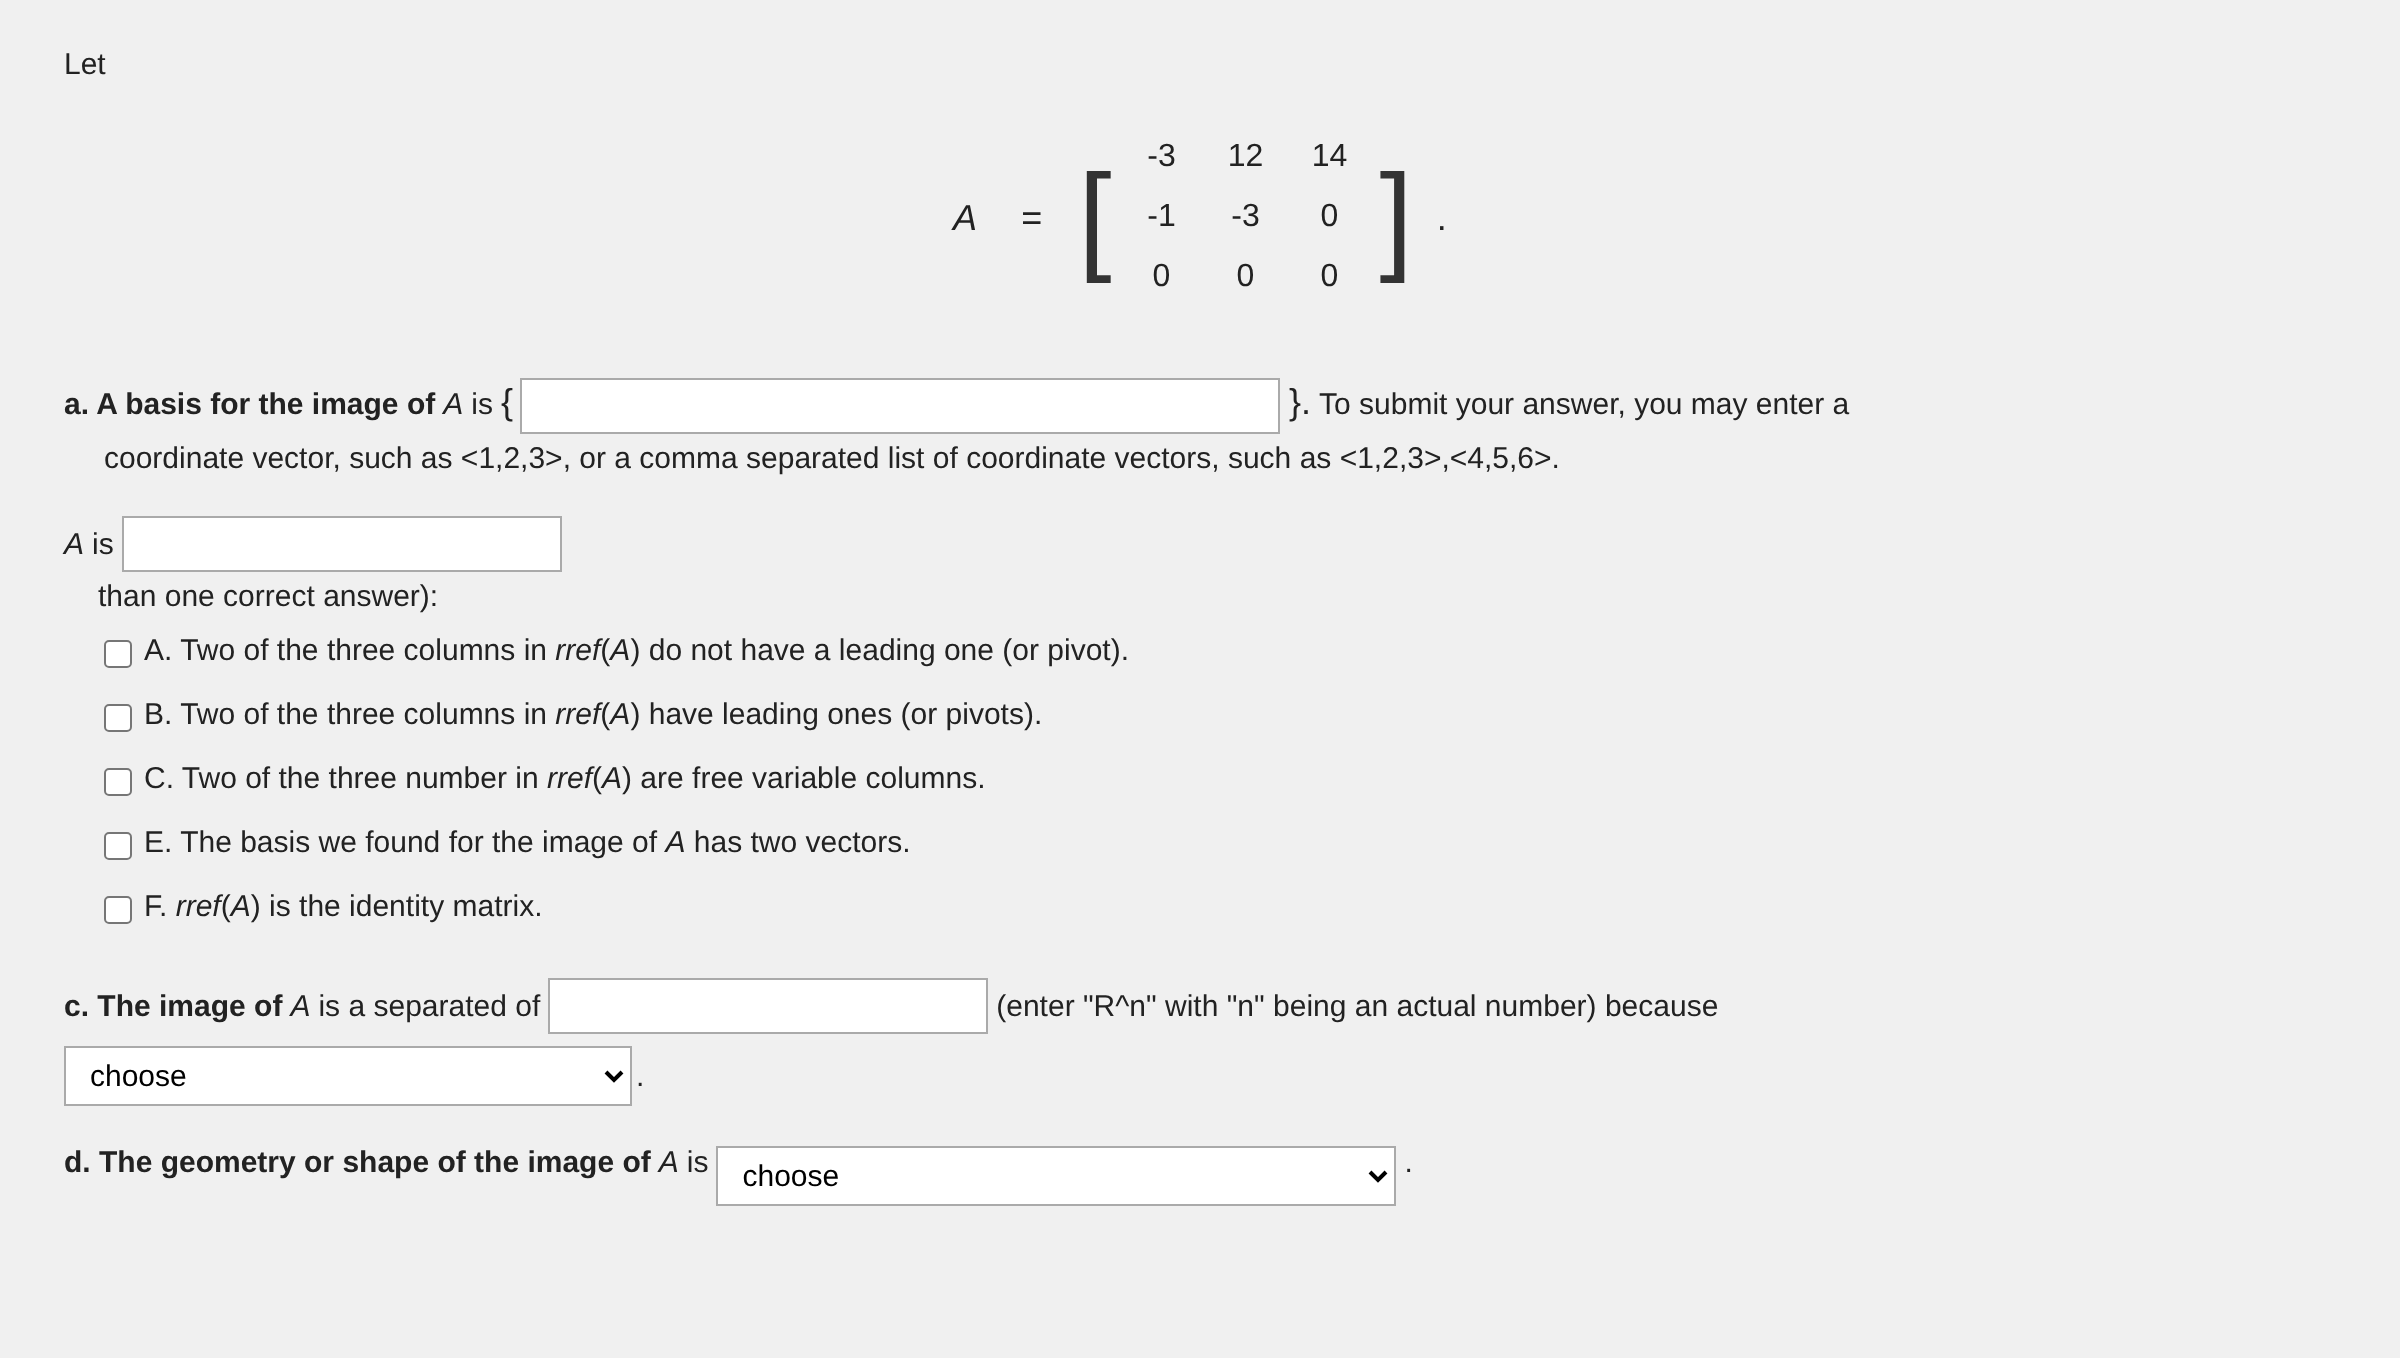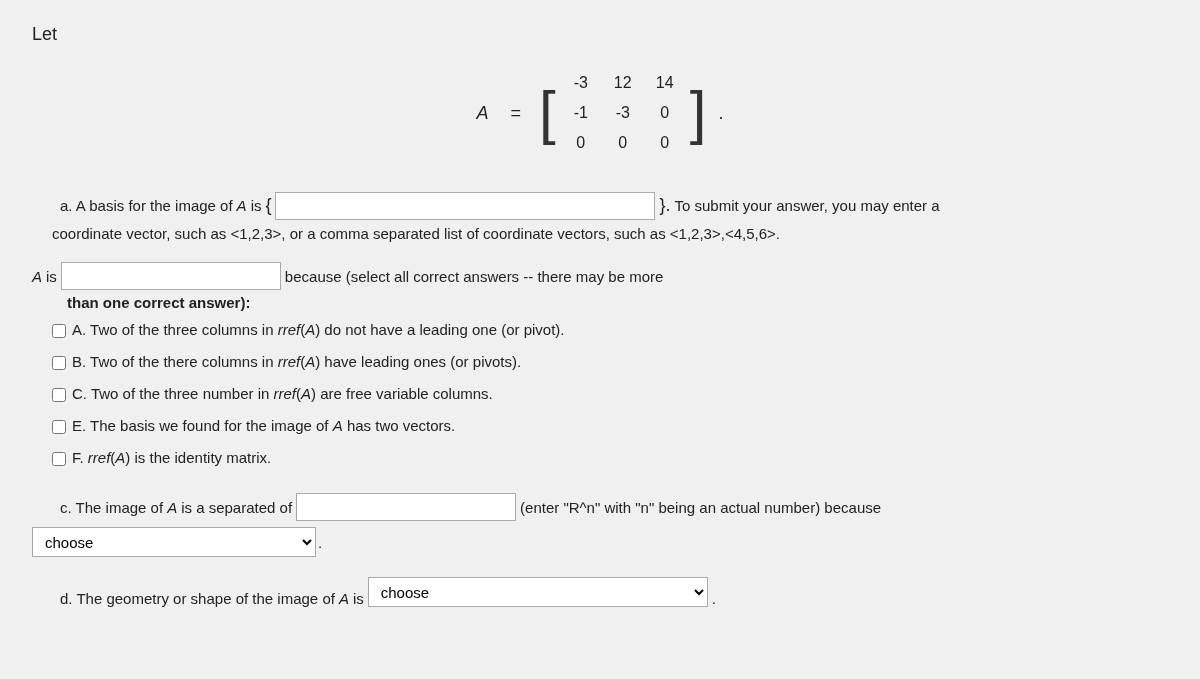--- a/index.html
+++ b/index.html
@@ -6,21 +6,21 @@
     body {
       background: #f0f0f0;
       font-family: Arial, sans-serif;
       font-size: 15px;
       color: #222;
       padding: 24px 32px;
       min-height: 679px;
       width: 1200px;
     }
     .page-title {
-      font-size: 18px;
+      font-size: 15px;
       margin-bottom: 20px;
     }
     .matrix-section {
       display: flex;
       justify-content: center;
       align-items: center;
       margin-bottom: 28px;
     }
     .matrix-eq {
       display: flex;
@@ -71,23 +71,22 @@
     }
     .part-line {
       display: flex;
       align-items: baseline;
       flex-wrap: wrap;
       gap: 4px;
       margin-bottom: 4px;
       line-height: 1.8;
     }
     .part-label {
-      font-weight: normal;
+      font-weight: bold;
       white-space: nowrap;
-      margin-left: 28px;
     }
     .text-input {
       border: 1px solid #aaa;
       background: white;
       padding: 3px 6px;
       font-size: 15px;
       outline: none;
       height: 28px;
     }
     .input-basis {
@@ -191,34 +190,33 @@
     <span>To submit your answer, you may enter a</span>
   </div>
   <div style="margin-left: 20px;">coordinate vector, such as &lt;1,2,3&gt;, or a comma separated list of coordinate vectors, such as &lt;1,2,3&gt;,&lt;4,5,6&gt;.</div>
 </div>
 
 <div class="part">
   <div class="part-line">
     <span class="italic-A">A</span>
     <span>is</span>
     <input class="text-input input-dimension" type="text" style="">
-    <span>because (select all correct answers -- there may be more</span>
-  </div>
-  <div style="margin-left: 35px; margin-bottom: 4px; font-weight: bold;">than one correct answer):</div>
+  </div>
+  <div style="margin-left: 17px; margin-bottom: 4px;">than one correct answer):</div>
   <div class="checkboxes-section">
     <div class="checkbox-item">
       <input type="checkbox" class="checkbox-input" id="optA" style="">
       <label for="optA">
         <span>A. Two of the three columns in </span><span style="font-style:italic;">rref</span>(<span style="font-style:italic;">A</span>) do not have a leading one (or pivot).
       </label>
     </div>
     <div class="checkbox-item">
       <input type="checkbox" class="checkbox-input" id="optB" style="">
       <label for="optB">
-        <span>B. Two of the there columns in </span><span style="font-style:italic;">rref</span>(<span style="font-style:italic;">A</span>) have leading ones (or pivots).
+        <span>B. Two of the three columns in </span><span style="font-style:italic;">rref</span>(<span style="font-style:italic;">A</span>) have leading ones (or pivots).
       </label>
     </div>
     <div class="checkbox-item">
       <input type="checkbox" class="checkbox-input" id="optC" style="">
       <label for="optC">
         <span>C. Two of the three number in </span><span style="font-style:italic;">rref</span>(<span style="font-style:italic;">A</span>) are free variable columns.
       </label>
     </div>
     <div class="checkbox-item">
       <input type="checkbox" class="checkbox-input" id="optE" style="">
@@ -248,21 +246,21 @@
       <option>choose</option>
       <option>the image is a span of vectors in R^3</option>
       <option>the image contains the zero vector</option>
       <option>other reason</option>
     </select>
     <span>.</span>
   </div>
 </div>
 
 <div class="part">
-  <div class="part-d-line" style="display:flex; align-items:flex-end; flex-wrap:wrap; gap:4px;">
+  <div class="part-d-line" style="display:flex; align-items:flex-start; flex-wrap:wrap; gap:4px;">
     <span class="part-label">d. The geometry or shape of the image of</span>
     <span class="italic-A">A</span>
     <span>is</span>
     <select class="dropdown-select-d">
       <option>choose</option>
       <option>a line through the origin</option>
       <option>a plane through the origin</option>
       <option>all of R^3</option>
       <option>a point (the origin)</option>
     </select>

